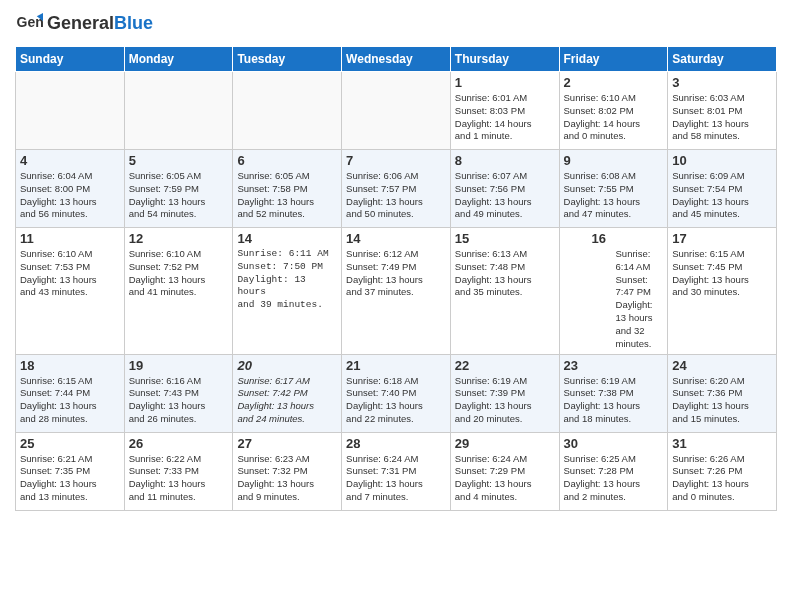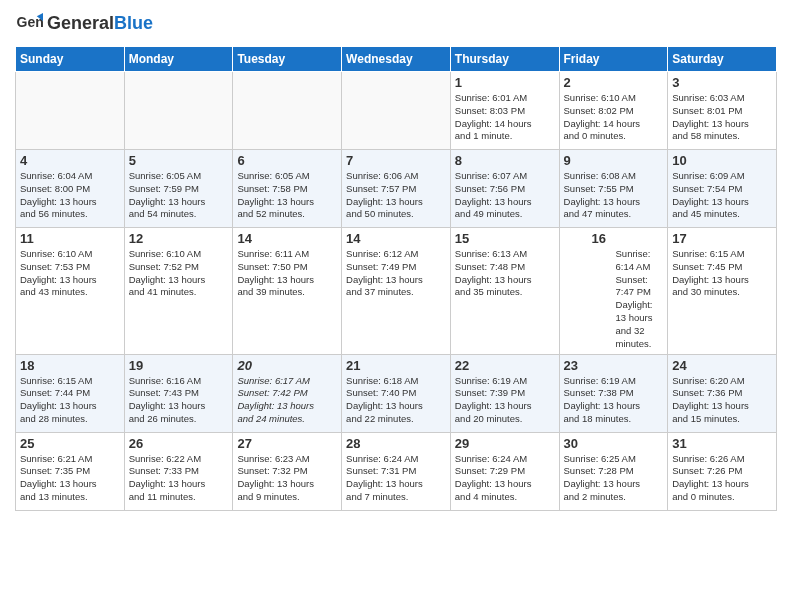--- a/index.html
+++ b/index.html
@@ -225,21 +225,21 @@
           </td>
           <td style="background: rgb(255, 255, 255);">
             <div class="day-number">12</div>
             <div class="day-info" style="white-space: pre-line;">Sunrise: 6:10 AM
 Sunset: 7:52 PM
 Daylight: 13 hours
 and 41 minutes.</div>
           </td>
           <td style="background: rgb(255, 255, 255);">
             <div class="day-number">14</div>
-            <div class="day-info" style="white-space: pre-line;">Sunrise: 6:11 AM
+            <div class="day-info" style="white-space: pre-line; font-family: Liberation Mono, monospace;">Sunrise: 6:11 AM
 Sunset: 7:50 PM
 Daylight: 13 hours
 and 39 minutes.</div>
           </td>
           <td style="background: rgb(255, 255, 255);">
             <div class="day-number">14</div>
             <div class="day-info" style="white-space: pre-line;">Sunrise: 6:12 AM
 Sunset: 7:49 PM
 Daylight: 13 hours
 and 37 minutes.</div>

